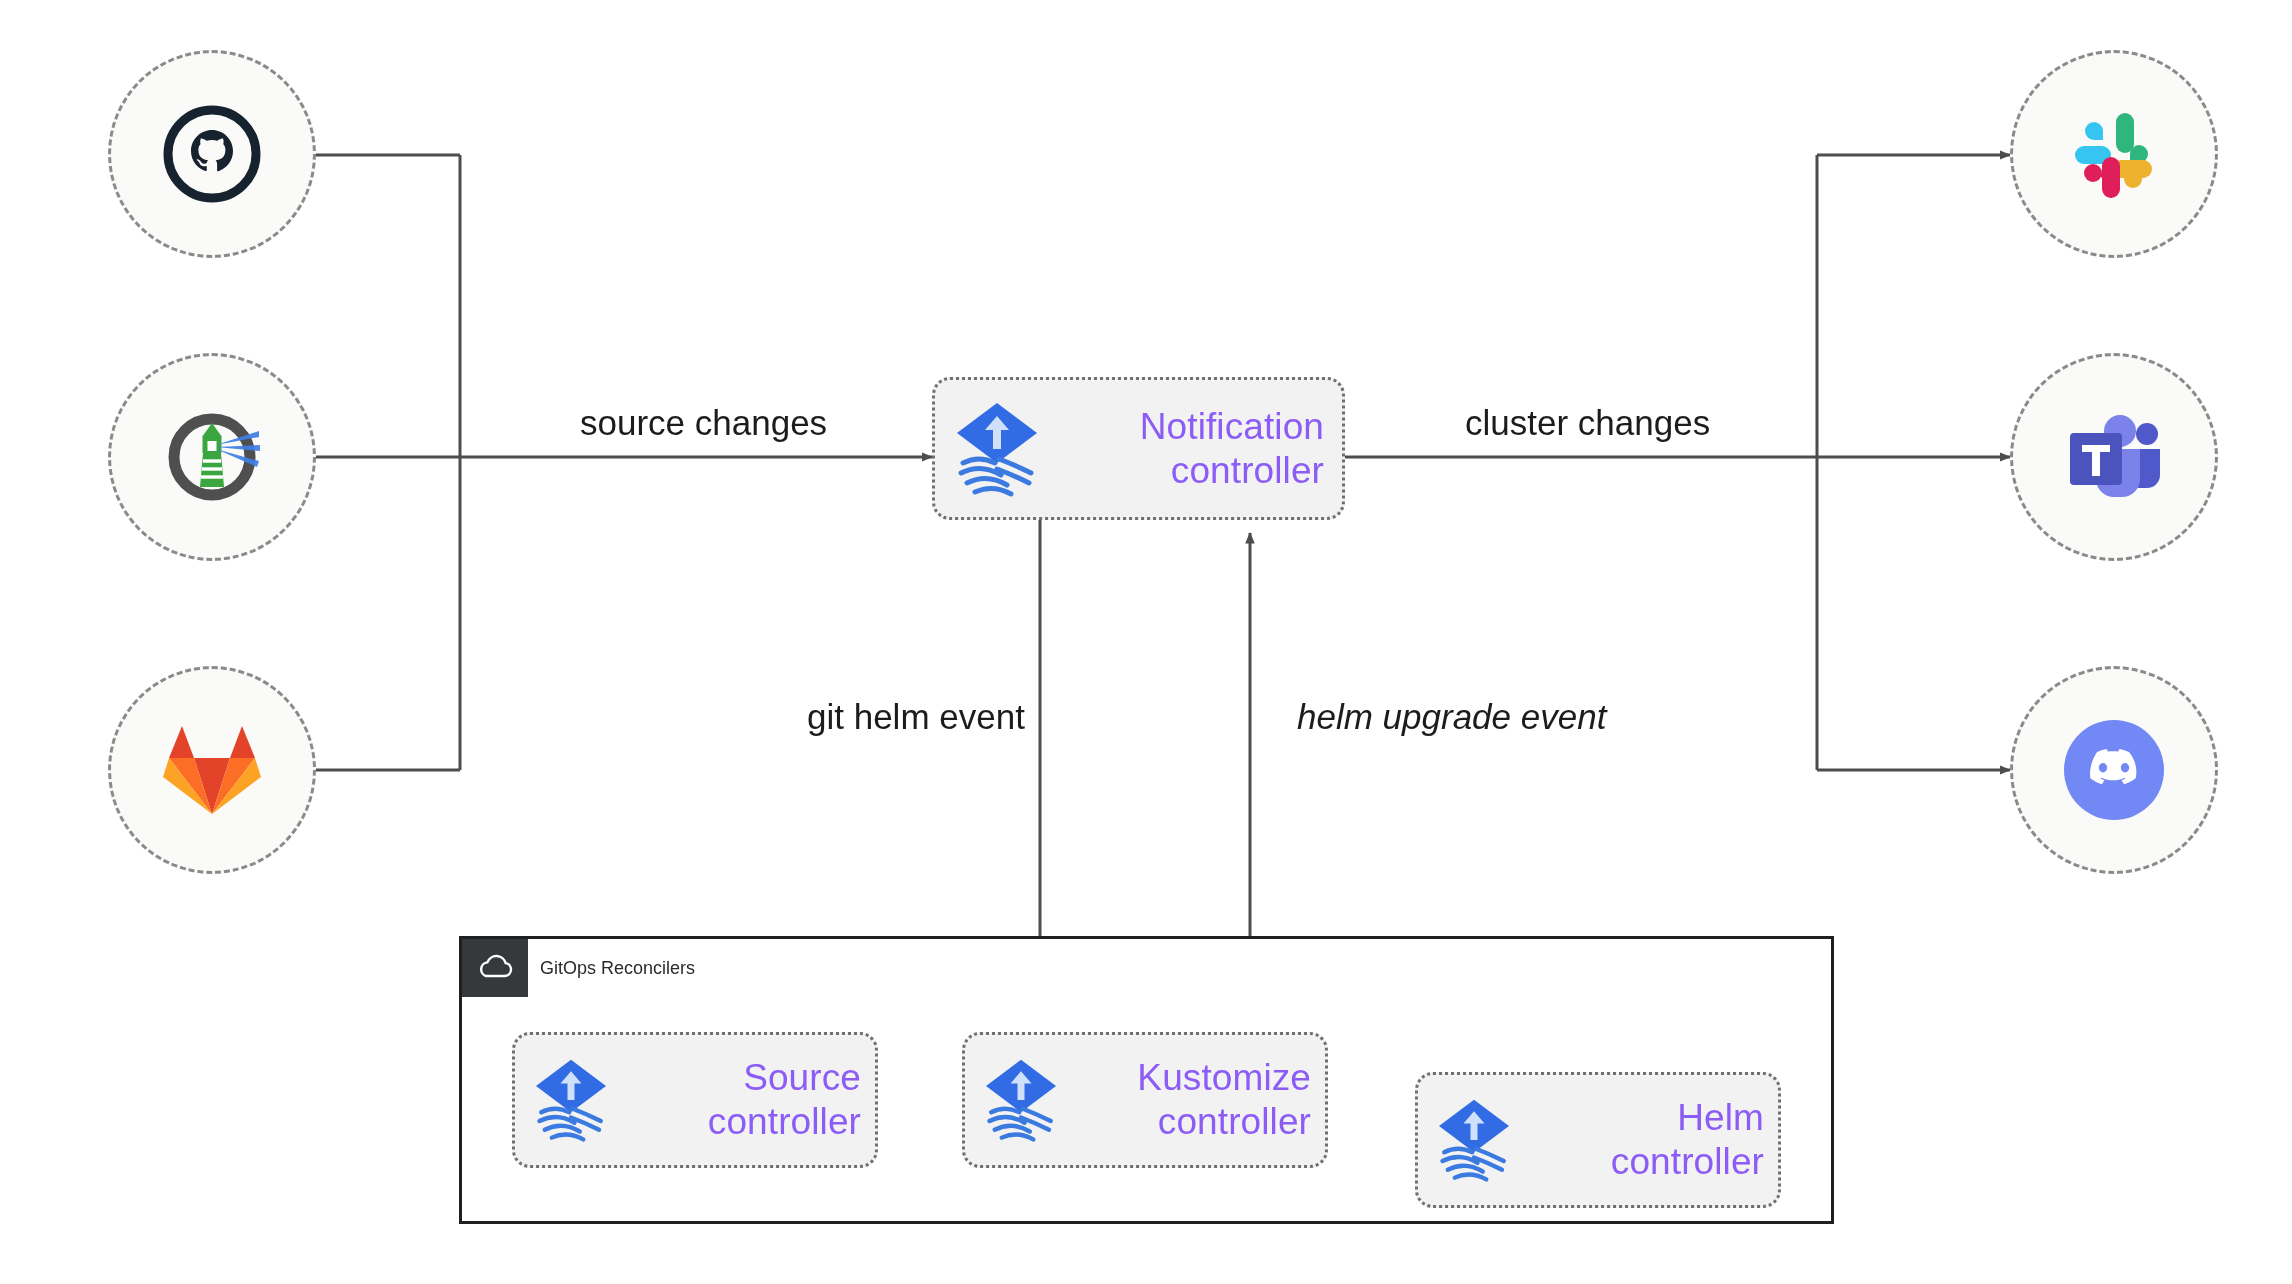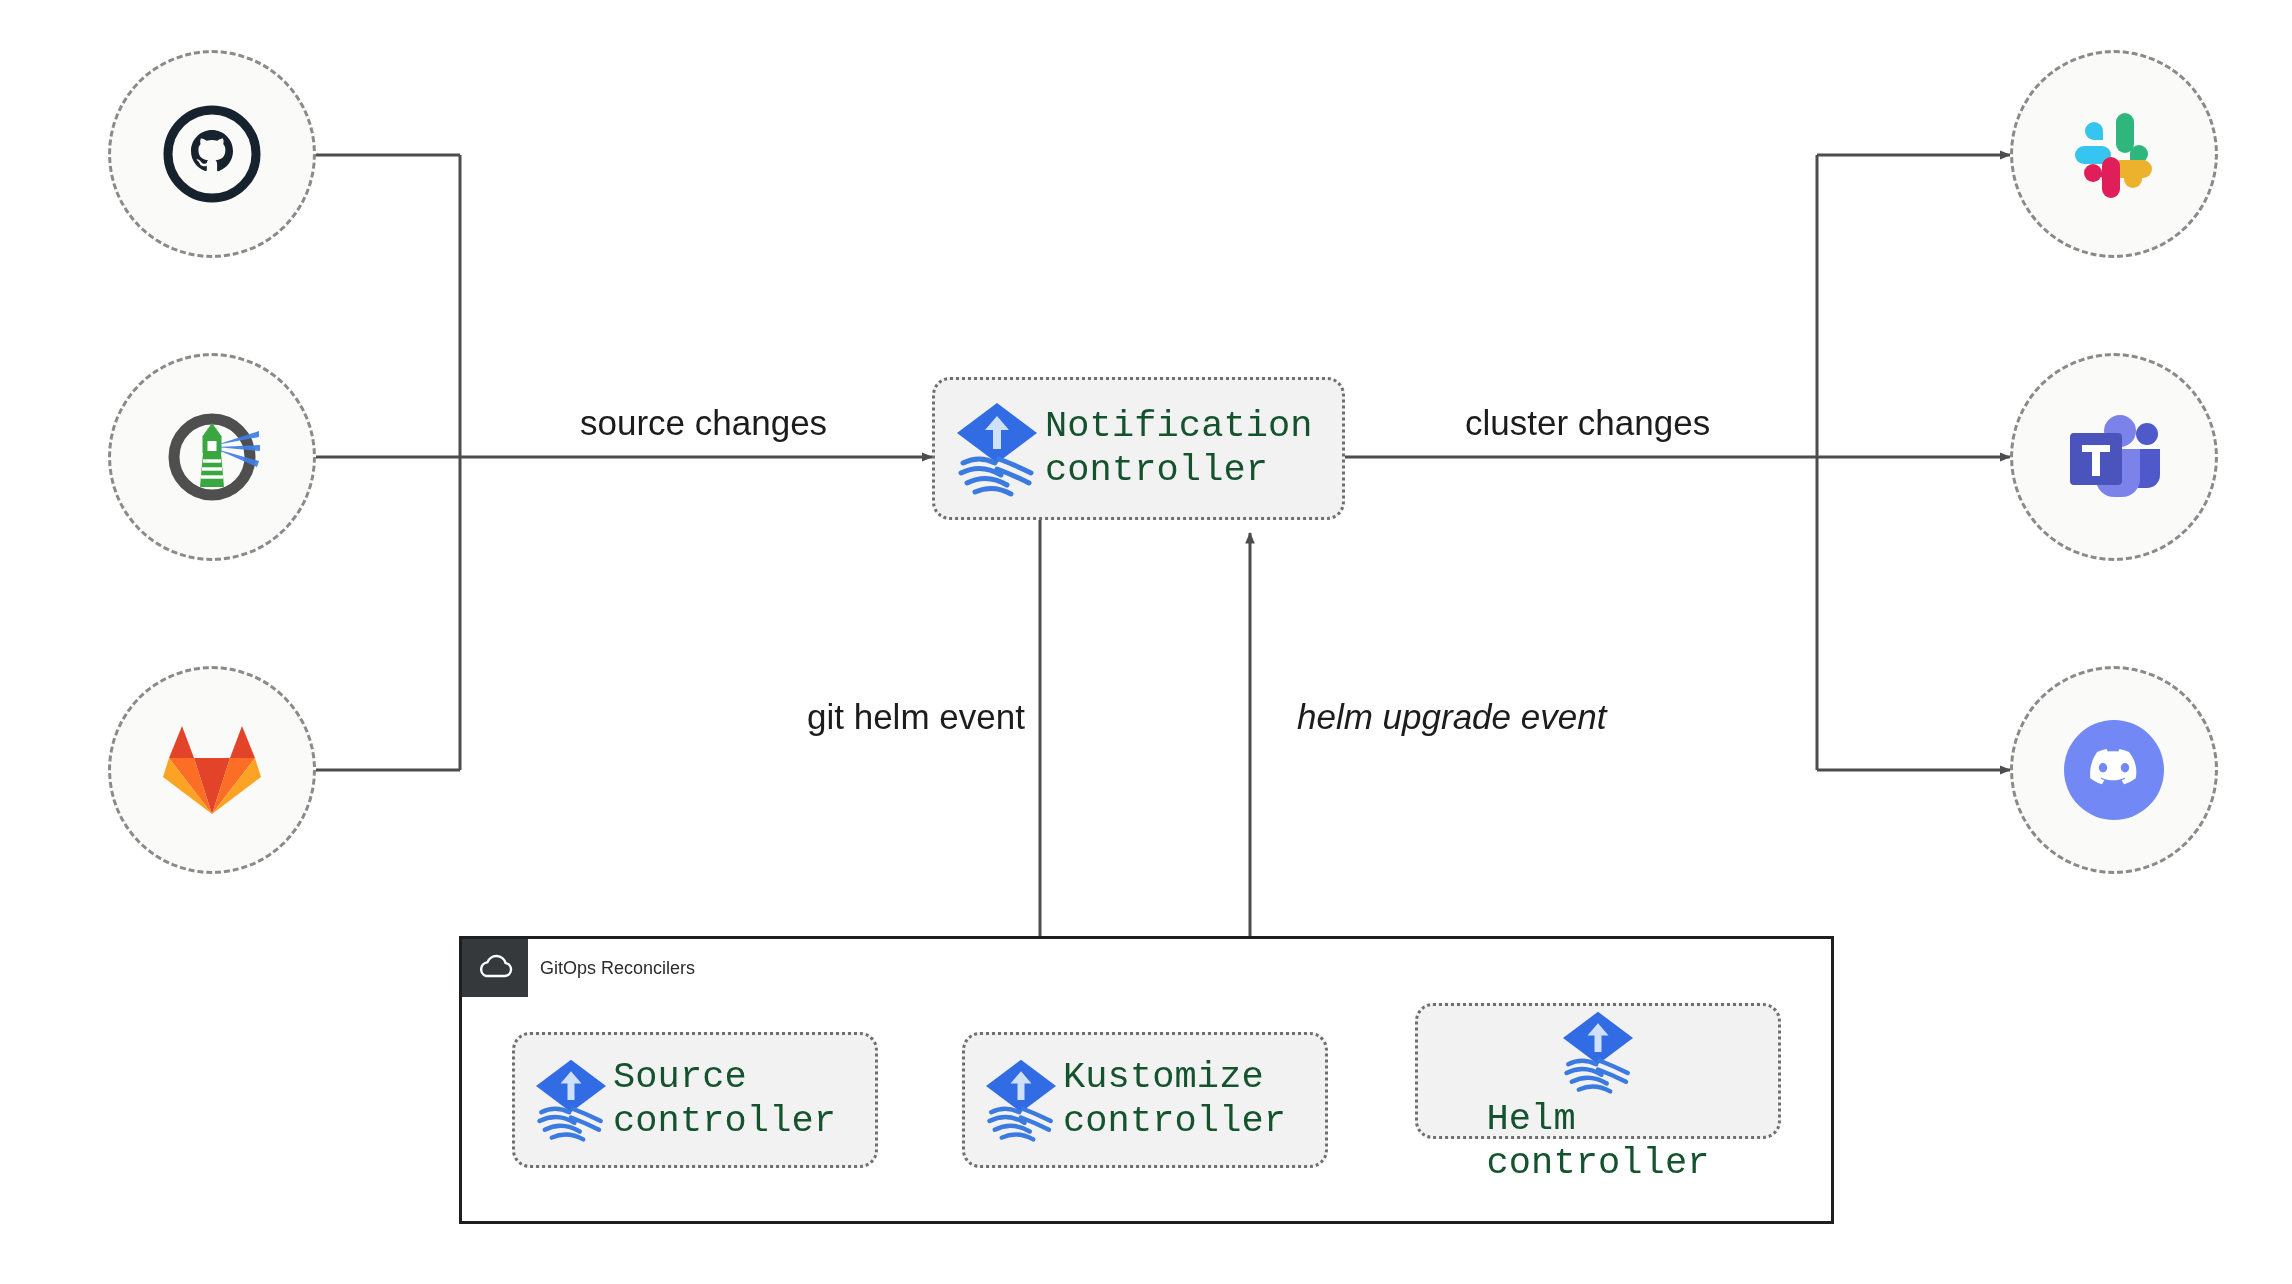--- a/index.html
+++ b/index.html
@@ -19,23 +19,23 @@
   
   .ctrl-box{
     border-radius:18px;
     border:3px dotted #6f6f6f;
     background:#f2f2f2;
     display:flex;align-items:center;
     box-sizing:border-box;
   }
   .ctrl-icon{flex:0 0 auto;display:flex;align-items:center;justify-content:center;}
   .ctrl-label{
-    flex:1 1 auto;text-align:left;
-    font-size:37px;line-height:1.18;color:#14532d;
-    letter-spacing:.1px;white-space:pre-line;font-family:Liberation Mono, monospace;
+    flex:1 1 auto;text-align:right;
+    font-size:37px;line-height:1.18;color:#8b5cf6;
+    letter-spacing:.1px;white-space:pre-line;
   }
   
   .group-box{
     border:3px solid #1f1f1f;background:#ffffff;
   }
   .group-head{
     position:absolute;left:0;top:0;width:66px;height:58px;
     background:#36393b;display:flex;align-items:center;justify-content:center;
   }
   .group-title{
@@ -237,21 +237,21 @@
             <path d="M26,95 Q44,87 62,97"></path>
           <path d="M50,62 Q66,68 82,76"></path>
             <path d="M48,72 Q64,78 80,86"></path>
         </g>
       </svg>
     </span>
     <span class="ctrl-label">Kustomize
 controller</span>
   </div>
 
-  <div class="node ctrl-box" style="left:1415px;top:1003px;width:366px;height:136px;padding:0 14px;flex-direction:column;">
+  <div class="node ctrl-box" style="left:1415px;top:1072px;width:366px;height:136px;padding:0 14px;">
     <span class="ctrl-icon">
       <svg width="84" height="92" viewBox="0 0 96 104">
         <path fill="#326ce5" d="M48,6 L88,36 L48,66 L8,36 Z"></path>
         <path fill="#cfe0fb" d="M48,19 L60,33 L52,33 L52,52 L44,52 L44,33 L36,33 Z"></path>
         <g stroke="#3b7ae0" stroke-width="5" fill="none" stroke-linecap="round">
           <path d="M14,66 Q30,58 46,66"></path>
             <path d="M12,76 Q32,66 52,78"></path>
           <path d="M18,86 Q38,76 58,88"></path>
             <path d="M26,95 Q44,87 62,97"></path>
           <path d="M50,62 Q66,68 82,76"></path>

